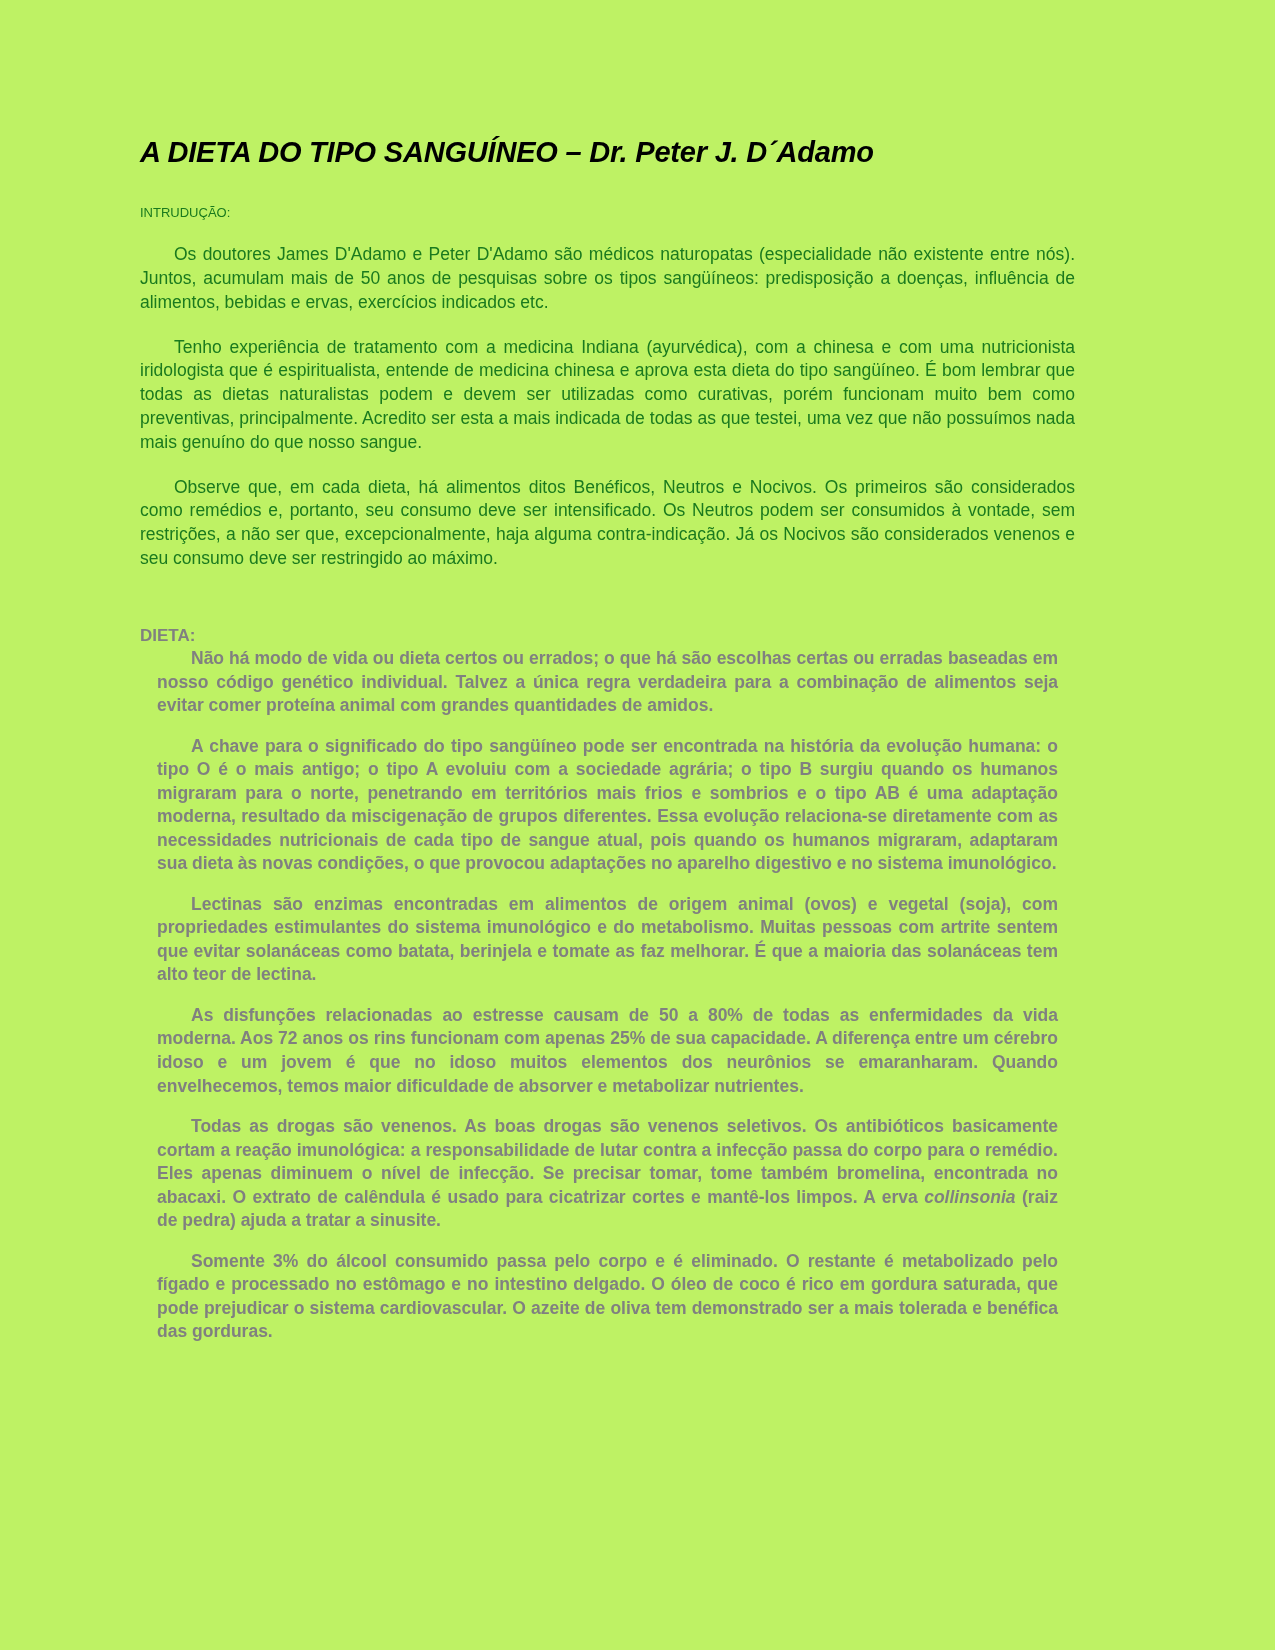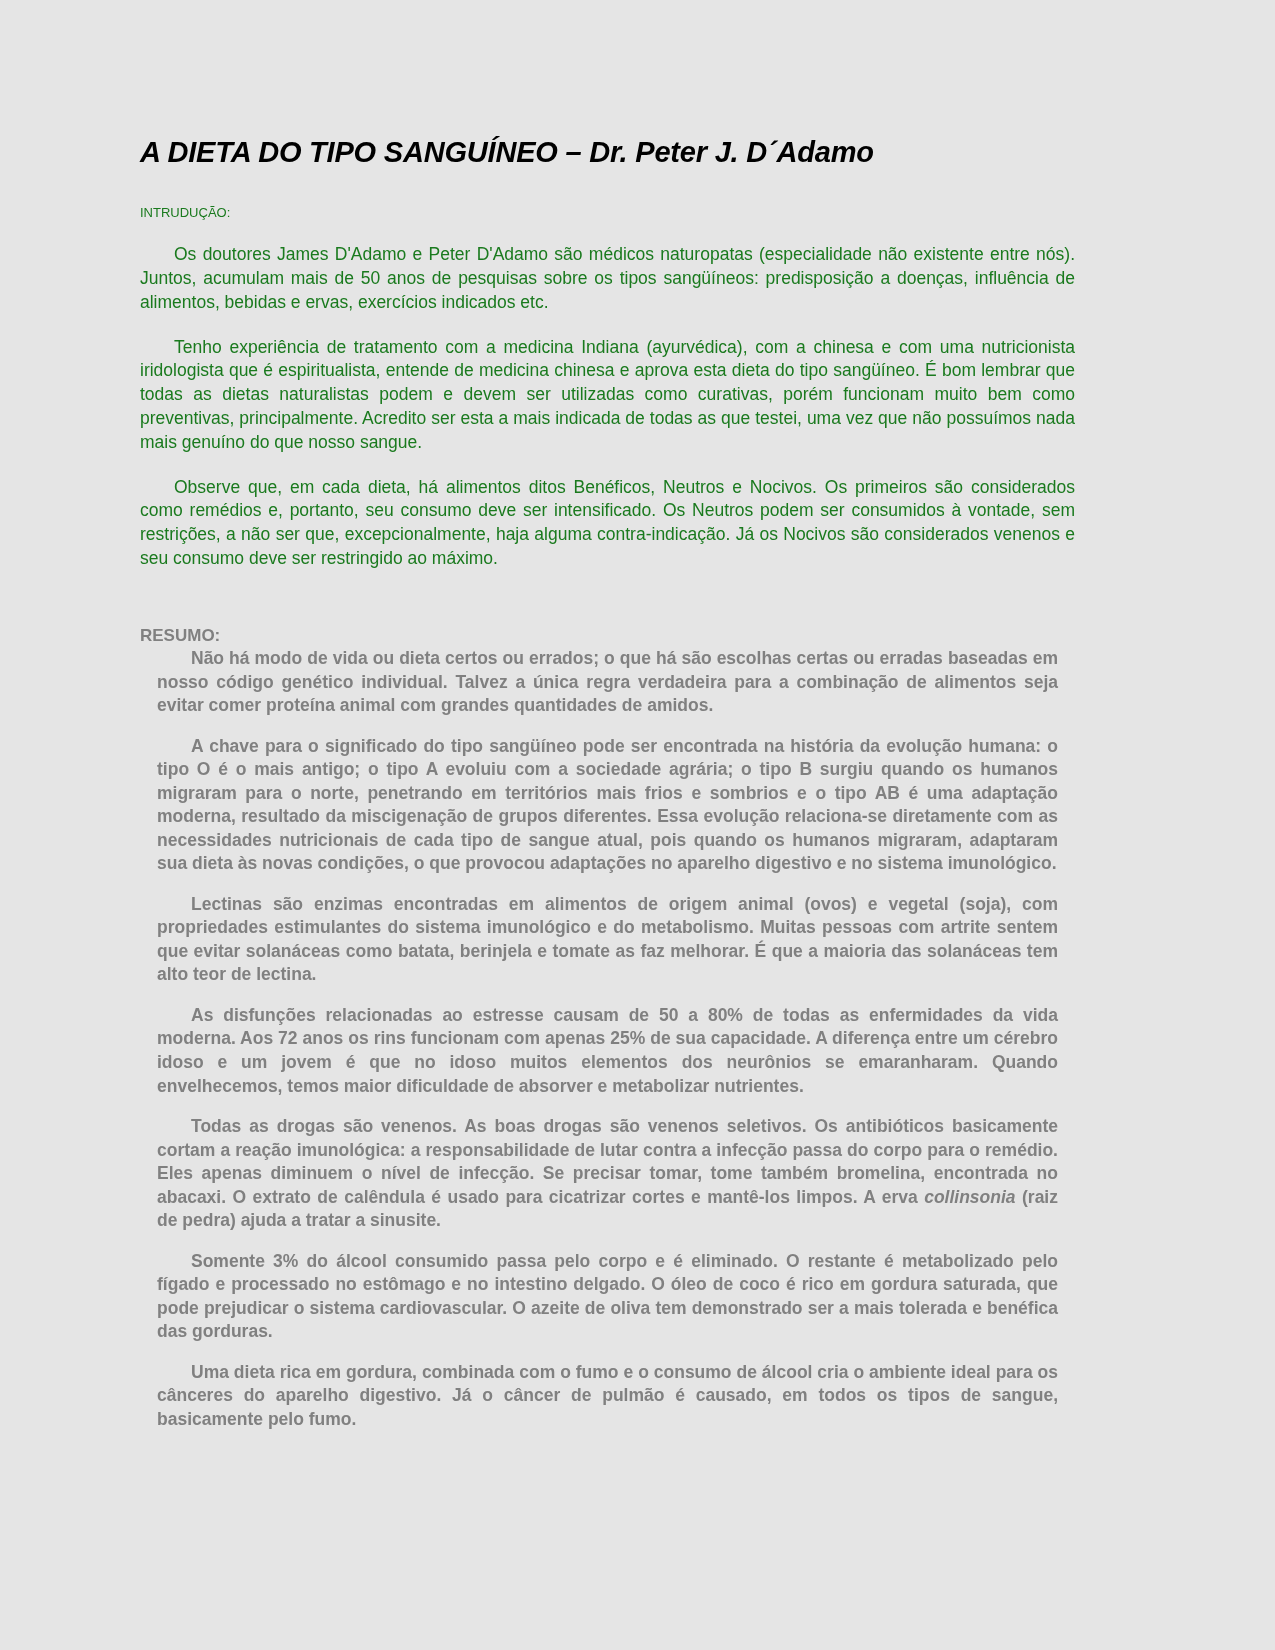--- a/index.html
+++ b/index.html
@@ -10,21 +10,21 @@
   body {
     width: 1275px;
     height: 1650px;
     font-family: "Liberation Sans", sans-serif;
     -webkit-font-smoothing: antialiased;
   }
   .page {
     position: relative;
     width: 1275px;
     height: 1650px;
-    background: #e5e5e5;
+    background: #bef264;
     box-sizing: border-box;
     padding: 0;
     overflow: hidden;
   }
   .content {
     position: absolute;
     left: 140px;
     top: 0;
     width: 935px;
   }
@@ -107,31 +107,30 @@
       </div>
 
       <p class="green-para">Os doutores James D'Adamo e Peter D'Adamo são médicos naturopatas (especialidade não existente entre nós). Juntos, acumulam mais de 50 anos de pesquisas sobre os tipos sangüíneos: predisposição a doenças, influência de alimentos, bebidas e ervas, exercícios indicados etc.</p>
 
       <p class="green-para">Tenho experiência de tratamento com a medicina Indiana (ayurvédica), com a chinesa e com uma nutricionista iridologista que é espiritualista, entende de medicina chinesa e aprova esta dieta do tipo sangüíneo. É bom lembrar que todas as dietas naturalistas podem e devem ser utilizadas como curativas, porém funcionam muito bem como preventivas, principalmente. Acredito ser esta a mais indicada de todas as que testei, uma vez que não possuímos nada mais genuíno do que nosso sangue.</p>
 
       <p class="green-para">Observe que, em cada dieta, há alimentos ditos Benéficos, Neutros e Nocivos. Os primeiros são considerados como remédios e, portanto, seu consumo deve ser intensificado. Os Neutros podem ser consumidos à vontade, sem restrições, a não ser que, excepcionalmente, haja alguma contra-indicação. Já os Nocivos são considerados venenos e seu consumo deve ser restringido ao máximo.</p>
     </section>
 
     <section class="gray-section">
-      <h2 class="resumo-heading">RESUMO:</h2>
+      <h2 class="resumo-heading">DIETA:</h2>
 
       <p class="gray-para first">Não há modo de vida ou dieta certos ou errados; o que há são escolhas certas ou erradas baseadas em nosso código genético individual. Talvez a única regra verdadeira para a combinação de alimentos seja evitar comer proteína animal com grandes quantidades de amidos.</p>
 
       <p class="gray-para">A chave para o significado do tipo sangüíneo pode ser encontrada na história da evolução humana: o tipo O é o mais antigo; o tipo A evoluiu com a sociedade agrária; o tipo B surgiu quando os humanos migraram para o norte, penetrando em territórios mais frios e sombrios e o tipo AB é uma adaptação moderna, resultado da miscigenação de grupos diferentes. Essa evolução relaciona-se diretamente com as necessidades nutricionais de cada tipo de sangue atual, pois quando os humanos migraram, adaptaram sua dieta às novas condições, o que provocou adaptações no aparelho digestivo e no sistema imunológico.</p>
 
       <p class="gray-para">Lectinas são enzimas encontradas em alimentos de origem animal (ovos) e vegetal (soja), com propriedades estimulantes do sistema imunológico e do metabolismo. Muitas pessoas com artrite sentem que evitar solanáceas como batata, berinjela e tomate as faz melhorar. É que a maioria das solanáceas tem alto teor de lectina.</p>
 
       <p class="gray-para">As disfunções relacionadas ao estresse causam de 50 a 80% de todas as enfermidades da vida moderna. Aos 72 anos os rins funcionam com apenas 25% de sua capacidade. A diferença entre um cérebro idoso e um jovem é que no idoso muitos elementos dos neurônios se emaranharam. Quando envelhecemos, temos maior dificuldade de absorver e metabolizar nutrientes.</p>
 
       <p class="gray-para"><span>Todas as drogas são venenos. As boas drogas são venenos seletivos. Os antibióticos basicamente cortam a reação imunológica: a responsabilidade de lutar contra a infecção passa do corpo para o remédio. Eles apenas diminuem o nível de infecção. Se precisar tomar, tome também bromelina, encontrada no abacaxi. O extrato de calêndula é usado para cicatrizar cortes e mantê-los limpos. A erva </span><em class="sci">collinsonia</em><span> (raiz de pedra) ajuda a tratar a sinusite.</span></p>
 
       <p class="gray-para">Somente 3% do álcool consumido passa pelo corpo e é eliminado. O restante é metabolizado pelo fígado e processado no estômago e no intestino delgado. O óleo de coco é rico em gordura saturada, que pode prejudicar o sistema cardiovascular. O azeite de oliva tem demonstrado ser a mais tolerada e benéfica das gorduras.</p>
 
-      <p class="gray-para">Uma dieta rica em gordura, combinada com o fumo e o consumo de álcool cria o ambiente ideal para os cânceres do aparelho digestivo. Já o câncer de pulmão é causado, em todos os tipos de sangue, basicamente pelo fumo.</p>
     </section>
 
   </div>
 </div>
 
 </body></html>

